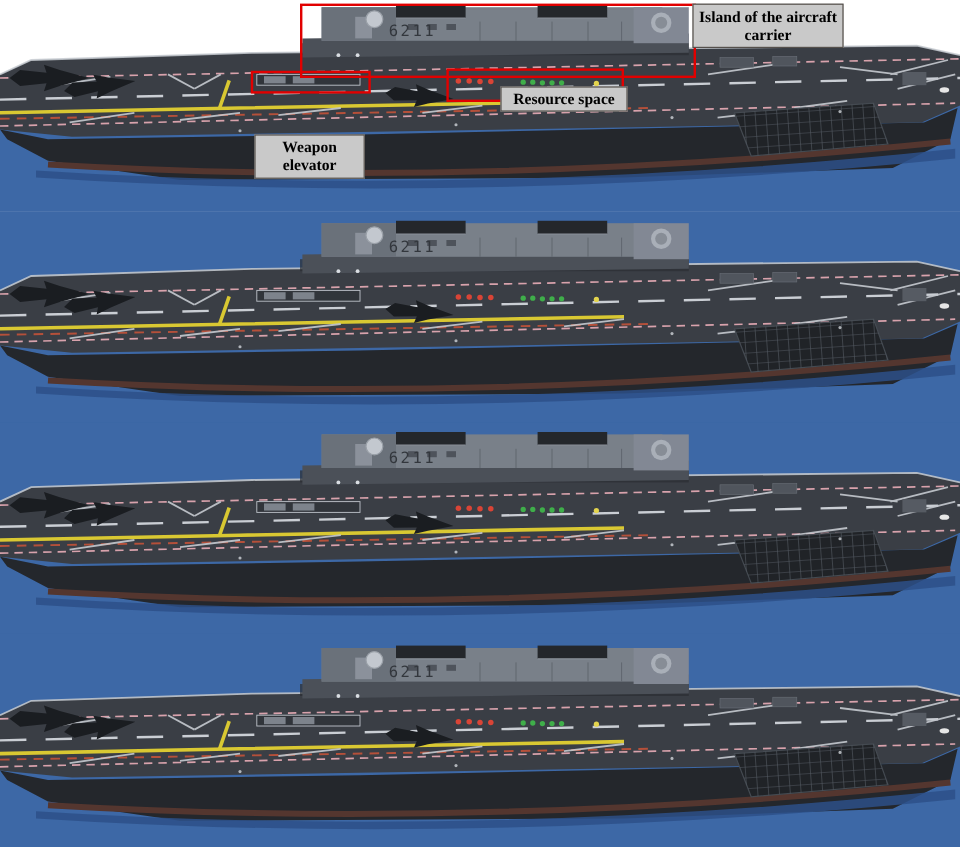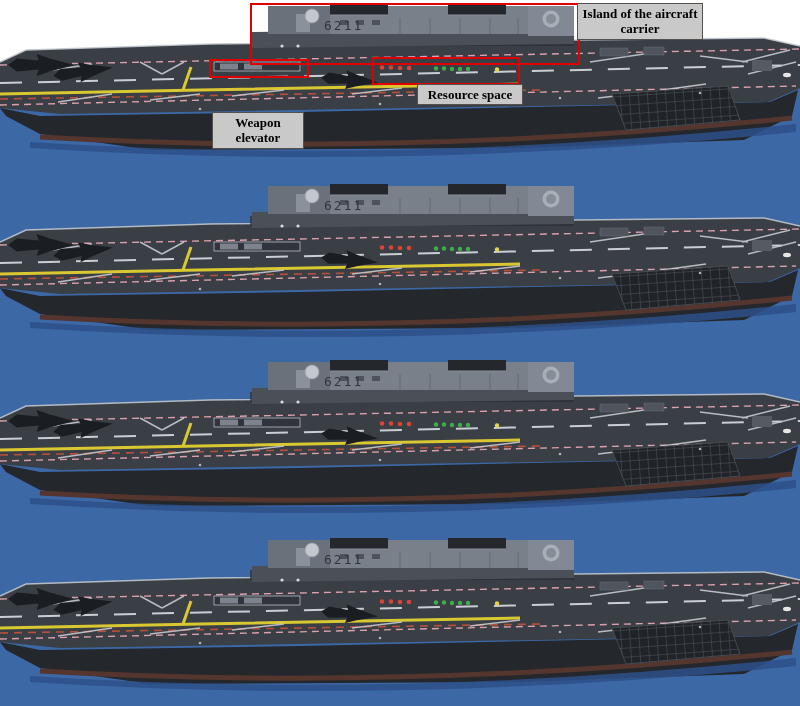--- a/index.html
+++ b/index.html
@@ -11,21 +11,21 @@
   .overlay{position:absolute;left:0;top:0;width:636px;height:176px;pointer-events:none;}
   .hl-box{position:absolute;border:2px solid #e10000;}
   .hl-island{left:250px;top:3px;width:326px;height:58px;}
   .hl-weapon{left:209px;top:59px;width:96px;height:15px;}
   .hl-resource{left:372px;top:57px;width:144px;height:24px;}
   .label{position:absolute;background:#c9c9c9;color:#000;border:1px solid #55504c;
          font-family:"Liberation Serif",serif;font-weight:bold;font-size:13px;line-height:1.18;
          text-align:center;padding:2px 3px;}
   .label-island{left:577px;top:3px;width:118px;}
   .label-weapon{left:212px;top:77px;width:84px;margin-top:35px;}
-  .label-resource{left:417px;top:84px;width:98px;white-space:nowrap;}
+  .label-resource{left:417px;top:72px;width:98px;white-space:nowrap;}
 </style>
 </head>
 <body>
 
 <div class="page">
 
   <div class="panel panel-annotated">
     <svg width="800" height="176" viewBox="0 0 800 176">
       <defs>
         <pattern id="gridpat" width="9" height="9" patternUnits="userSpaceOnUse" patternTransform="rotate(-4)">

